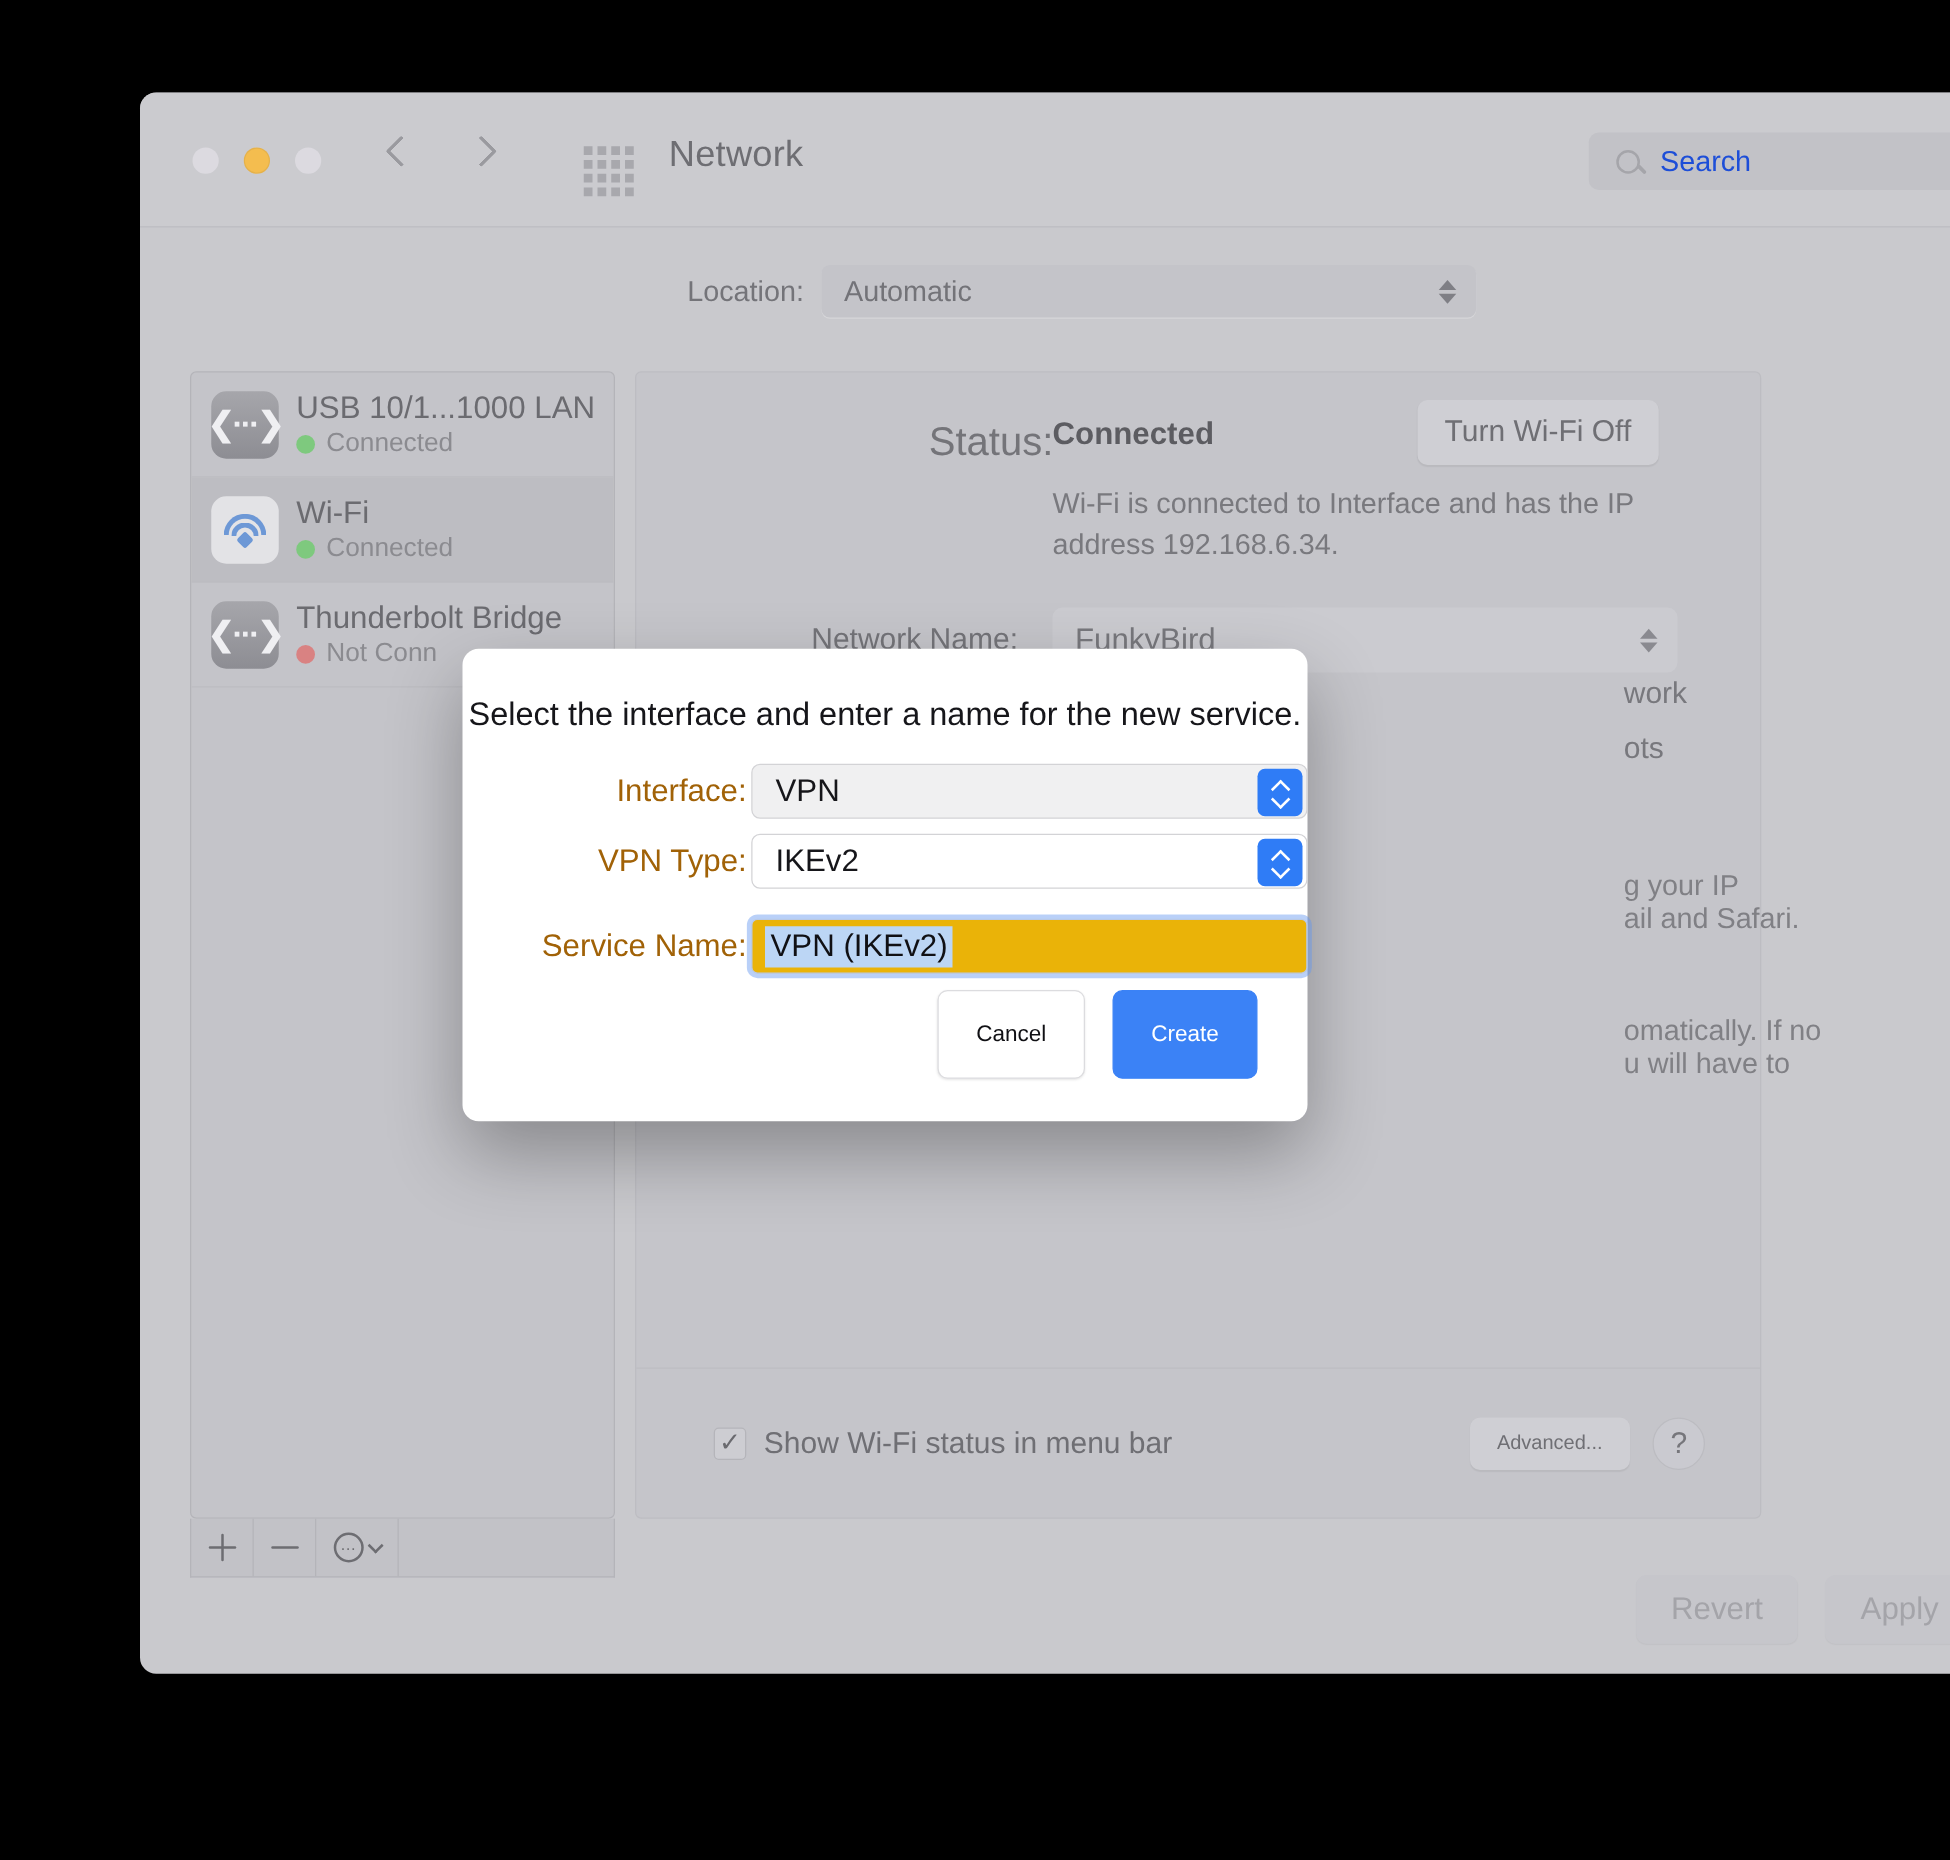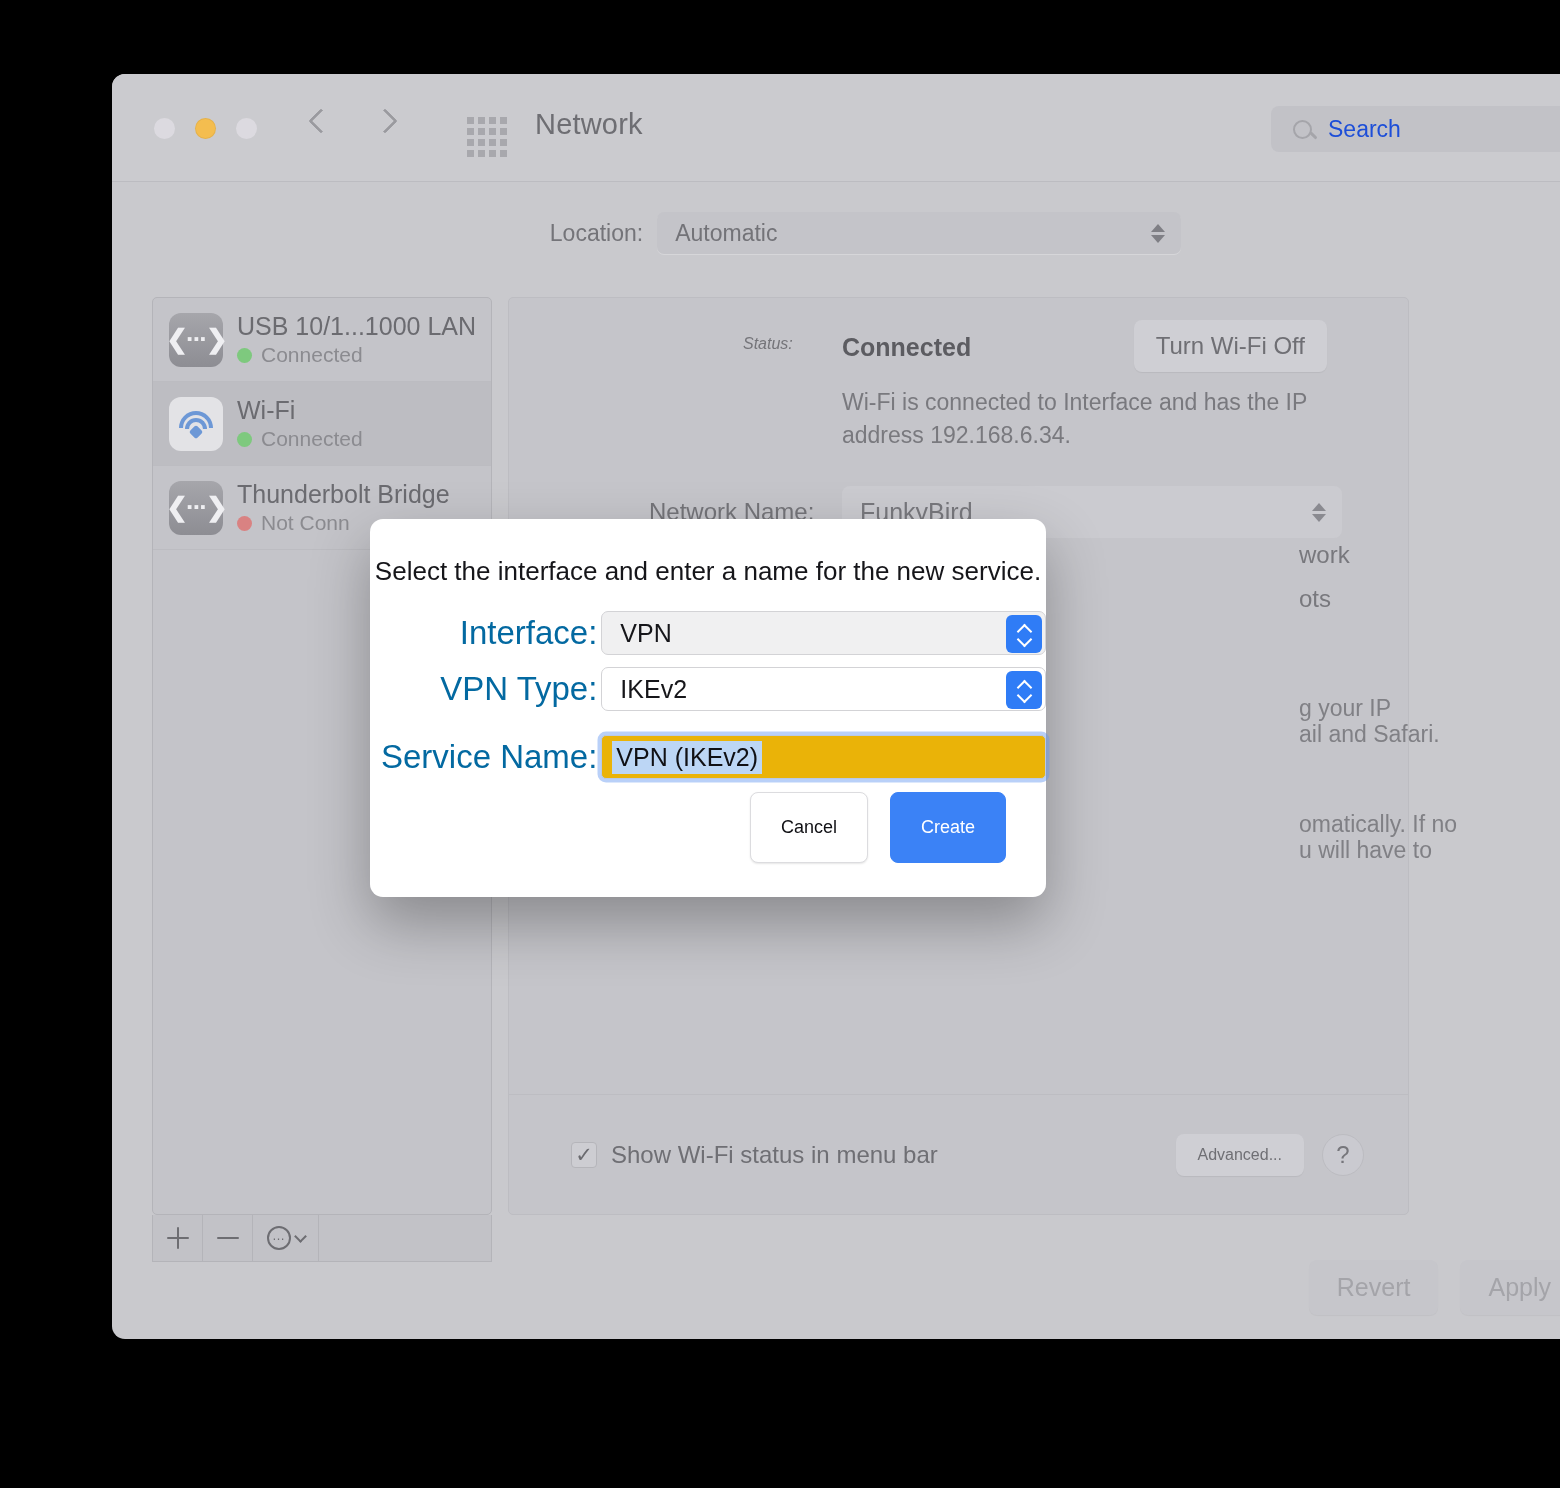--- a/index.html
+++ b/index.html
@@ -195,21 +195,21 @@
     background: #c5c5ca;
     border: 1px solid #bdbdc2;
     border-radius: 5px;
   }
   #statusrow {
     position: absolute; top: 37px; left: 0; width: 100%;
     display: flex; align-items: center;
   }
   #statuslabel {
     position: absolute; left: 234px; top: 0;
-    font-size: 16px; color: #747479; font-style: italic;
+    font-size: 32px; color: #747479;
   }
   #statusvalue {
     position: absolute; left: 333px; top: -2px;
     font-size: 25px; color: #5c5c61; font-weight: bold;
   }
   #wifitoggle {
     position: absolute; right: 81px; top: -15px;
     background: #cfcfd4; border-radius: 8px;
     padding: 12px 22px; font-size: 24px; color: #6f6f74;
     box-shadow: 0 1px 1px rgba(0,0,0,.06);
@@ -293,21 +293,21 @@
   #dlg-headline {
     position: absolute; top: 37px; left: 0; width: 100%;
     text-align: center; font-size: 26px; color: #16161a;
   }
   .dlg-row {
     position: absolute; left: 0; width: 100%;
     display: flex; align-items: center;
   }
   .dlg-label {
     width: 268px; text-align: right; padding-right: 4px;
-    font-size: 33px; color: #0369a1;
+    font-size: 25px; color: #a16207;
   }
   .popup {
     position: relative;
     width: 516px; height: 44px;
     border-radius: 7px;
     border: 1px solid #d3d3d6;
     display: flex; align-items: center;
   }
   .popup.shaded { background: #f0f0f1; }
   .popup.white  { background: #ffffff; }

